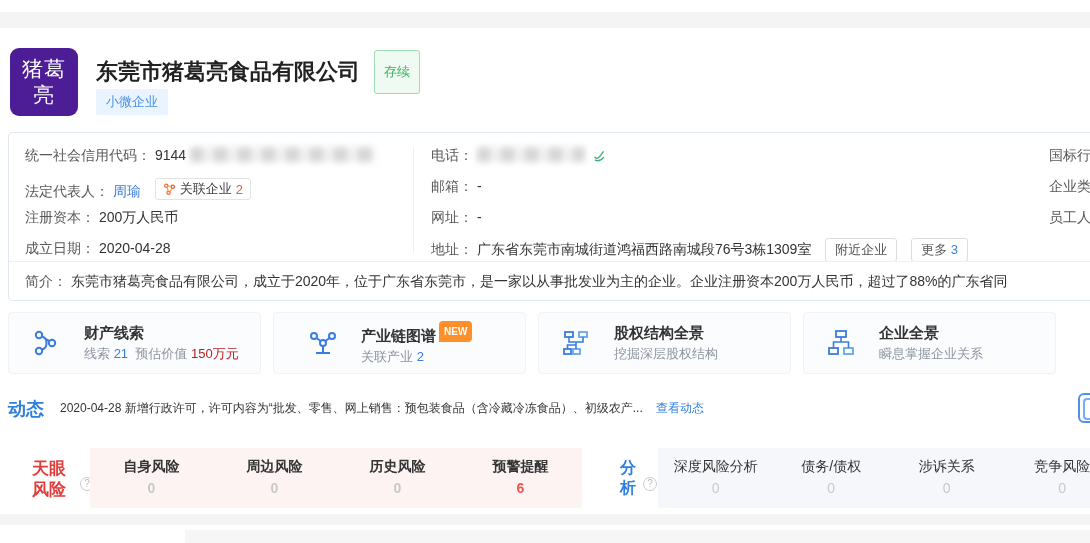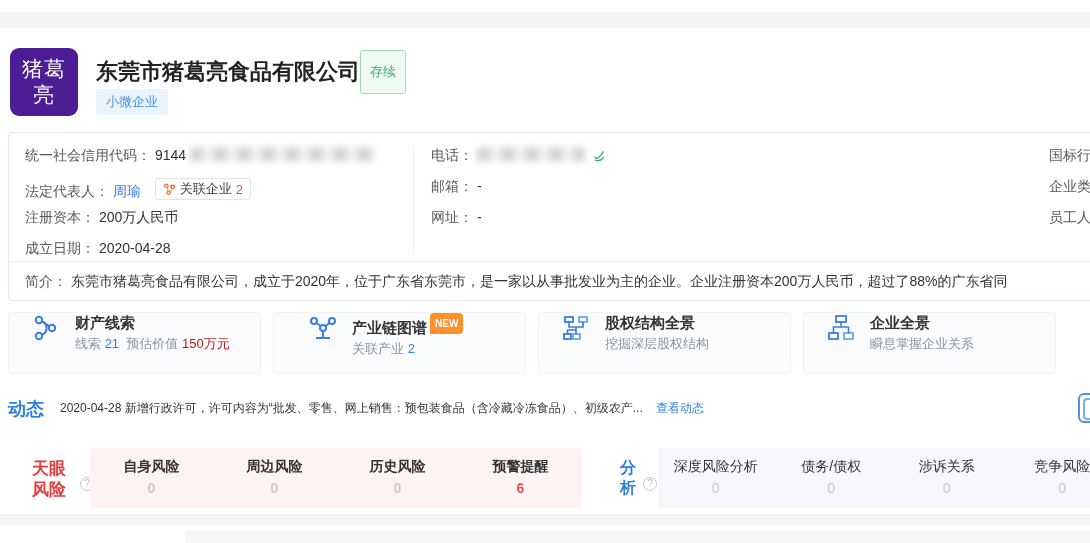--- a/index.html
+++ b/index.html
@@ -7,21 +7,21 @@
   .page { position:relative; width:1090px; height:543px; overflow:hidden; background:#fff; }
 
   .top-band { position:absolute; left:0; top:12px; width:1090px; height:16px; background:#f4f4f4; }
 
   
   .logo { position:absolute; left:10px; top:48px; width:68px; height:68px; border-radius:9px;
           background:#4c1d95; color:#fff; display:flex; flex-direction:column; align-items:center;
           justify-content:center; font-size:21px; line-height:26px; letter-spacing:1px; }
   .name-row { position:absolute; left:96px; top:50px; display:flex; align-items:center; }
   .company-name { font-size:22px; font-weight:bold; color:#222; }
-  .status-badge { font-size:13px; color:#3bb264; background:#eefaf2;
+  .status-badge { margin-left:14px; font-size:13px; color:#3bb264; background:#eefaf2;
                   border:1px solid #9edcb2; border-radius:3px; padding:12px 9px; }
   .company-tag { position:absolute; left:96px; top:89px; font-size:13px; color:#4a90e2;
                  background:#e9f4fe; border-radius:2px; padding:4px 10px; }
 
   
   .info-panel { position:absolute; left:8px; top:132px; width:1112px; height:169px;
                 border:1px solid #e2e8f0; border-radius:4px; font-size:14px; overflow:hidden; }
   .iprow { position:absolute; white-space:nowrap; color:#333; }
   .iplabel { color:#595959; }
   .ipval { color:#333; }
@@ -36,21 +36,21 @@
   .rel-badge svg { margin-right:4px; }
   .mini-btn { display:inline-block; margin-left:10px; border:1px solid #ddd; border-radius:3px;
               padding:2px 9px; font-size:13px; color:#555; background:#fff; cursor:pointer; }
   .mini-btn .cnt { color:#3a7ce0; }
   .intro-row { position:absolute; left:0; right:0; top:128px; height:41px; border-top:1px solid #edf1f6;
                padding:11px 0 0 16px; white-space:nowrap; overflow:hidden; font-size:14px; }
   .phone-ok { display:inline-block; margin-left:4px; vertical-align:-3px; }
 
   
   .card { position:absolute; top:312px; width:253px; height:62px; background:#fbfcfe;
-          border:1px solid #eff2f6; border-radius:4px; display:flex; align-items:flex-start; cursor:pointer; }
+          border:1px solid #eff2f6; border-radius:4px; display:flex; align-items:center; cursor:pointer;gap:9px; }
   .card-icon { margin:0 14px 0 22px; width:30px; height:30px; flex:none; }
   .card-title { font-size:15px; font-weight:bold; color:#333; line-height:19px; white-space:nowrap; }
   .card-sub { font-size:13px; color:#8d94a0; margin-top:3px; white-space:nowrap; }
   .card-sub .blue { color:#3a7ce0; }
   .card-sub .red { color:#b91c1c; }
   .new-badge { display:inline-block; background:#ff8f28; color:#fff; font-size:10px; font-weight:bold;
                border-radius:4px 4px 4px 0; padding:1px 5px; vertical-align:6px; margin-left:3px; }
 
   
   .dyn-label { position:absolute; left:8px; top:397px; font-size:18px; font-weight:bold; color:#2e7fe0; }
@@ -139,20 +139,26 @@
       </span>
     </div>
     <div class="iprow" style="left:422px; top:45px;">
       <span class="iplabel">邮箱：</span>
       <span class="ipval">-</span>
     </div>
     <div class="iprow" style="left:422px; top:76px;">
       <span class="iplabel">网址：</span>
       <span class="ipval">-</span>
     </div>
+    <div class="iprow" style="left:422px; top:105px;">
+      <span class="iplabel">地址：</span>
+      <span class="ipval">广东省东莞市南城街道鸿福西路南城段76号3栋1309室</span>
+      <span class="mini-btn">附近企业</span>
+      <span class="mini-btn"><span>更多</span> <span class="cnt">3</span></span>
+    </div>
 
     <div class="iprow iplabel" style="left:1040px; top:14px;">国标行业</div>
     <div class="iprow iplabel" style="left:1040px; top:45px;">企业类型</div>
     <div class="iprow iplabel" style="left:1040px; top:76px;">员工人数</div>
 
     <div class="intro-row">
       <span class="iplabel">简介：</span>
       <span class="ipval">东莞市猪葛亮食品有限公司，成立于2020年，位于广东省东莞市，是一家以从事批发业为主的企业。企业注册资本200万人民币，超过了88%的广东省同</span>
     </div>
   </div>

